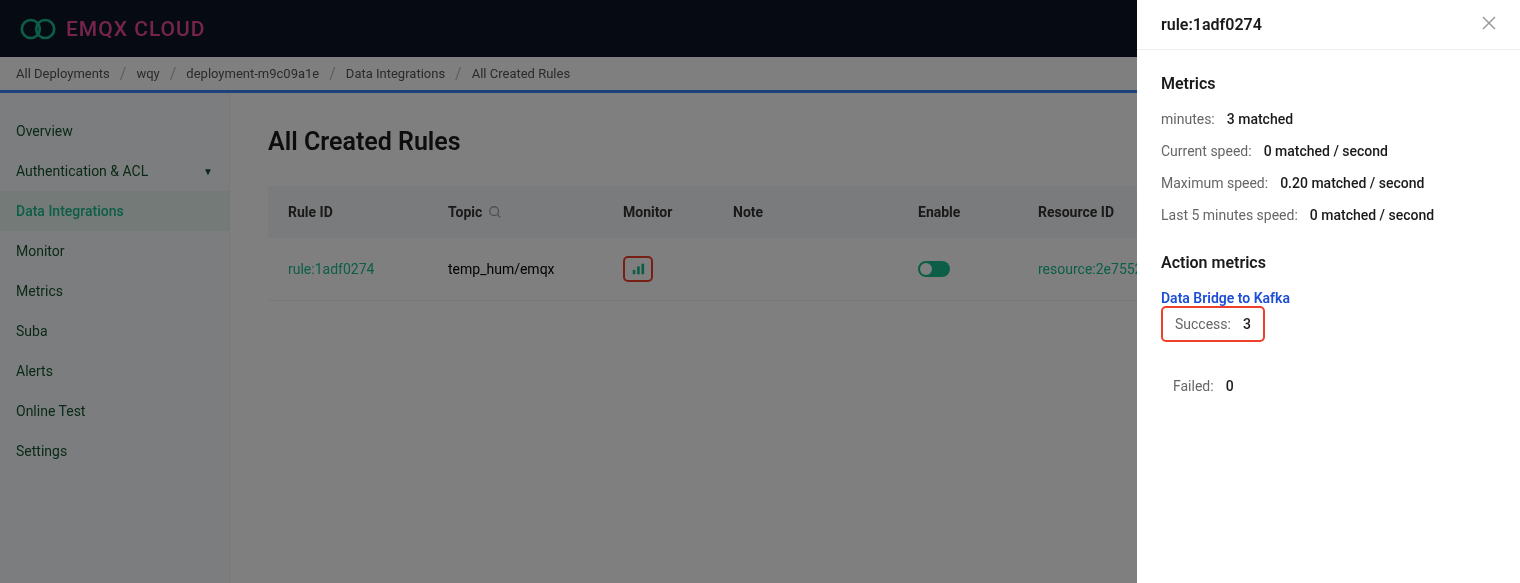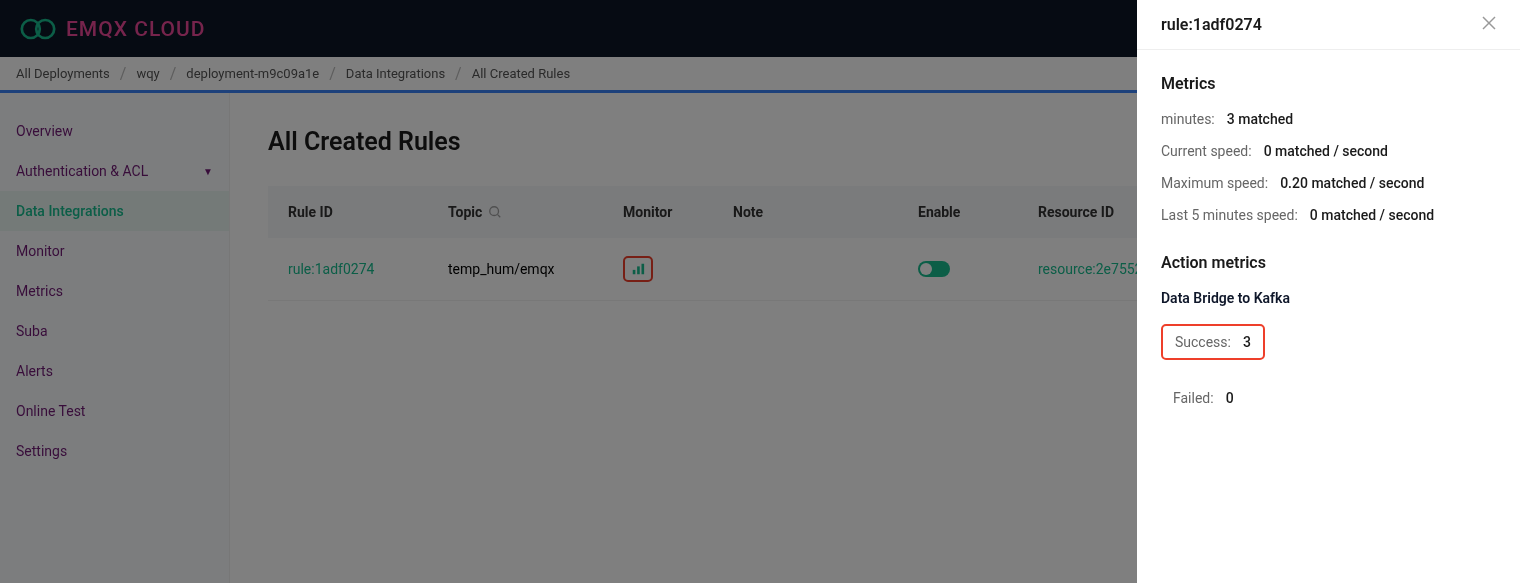--- a/index.html
+++ b/index.html
@@ -18,21 +18,21 @@
     .top-nav-item.active { color: #18bc8f; }
     
     
     .breadcrumb-bar { height: 36px; background: #fff; display: flex; align-items: center; padding: 0 16px; border-bottom: 3px solid #3b82f6; }
     .breadcrumb-item { font-size: 13px; color: #555; cursor: pointer; }
     .breadcrumb-sep { margin: 0 10px; color: #bbb; }
     
     
     .main-layout { display: flex; height: calc(583px - 93px); }
     .sidebar { width: 230px; background: #f9fafc; padding: 18px 0; border-right: 1px solid #eee; }
-    .sidebar-item { padding: 12px 16px; font-size: 14px; color: #701a75; cursor: pointer; display: flex; align-items: center; justify-content: space-between; }
+    .sidebar-item { padding: 12px 16px; font-size: 14px; color: #14532d; cursor: pointer; display: flex; align-items: center; justify-content: space-between; }
     .sidebar-item.active { background: #e8f5f1; color: #18bc8f; font-weight: 500; }
     .sidebar-chevron { font-size: 10px; }
     
     .content { flex: 1; padding: 34px 38px; background: #fff; }
     .page-title { font-size: 25px; font-weight: 600; color: #1a1a1a; margin-bottom: 30px; }
     
     
     .data-table { width: 100%; }
     .table-header { display: flex; background: #f5f6f8; padding: 18px 20px; font-size: 14px; color: #333; font-weight: 700; }
     .table-row { display: flex; padding: 18px 20px; font-size: 14px; align-items: center; border-bottom: 1px solid #f0f0f0; }
@@ -55,22 +55,22 @@
     
     .right-panel { position: absolute; right: 0; top: 0; width: 383px; height: 583px; background: #fff; z-index: 20; display: flex; flex-direction: column; }
     .panel-header { height: 50px; border-bottom: 1px solid #eee; display: flex; align-items: center; justify-content: space-between; padding: 0 24px; }
     .panel-title { font-size: 16px; font-weight: 600; color: #1a1a1a; }
     .close-btn { cursor: pointer; color: #999; }
     .panel-body { padding: 24px; }
     .section-title { font-size: 16px; font-weight: 600; color: #1a1a1a; margin-bottom: 18px; }
     .metric-row { display: flex; margin-bottom: 16px; font-size: 14px; }
     .metric-label { color: #666; margin-right: 12px; }
     .metric-value { color: #1a1a1a; font-weight: 500; }
-    .section-subtitle { font-size: 15px; font-weight: 600; color: #0f172a; margin-top: 24px; margin-bottom: 18px; }
-    .highlighted-row { border: 2px solid #ee3f2a; border-radius: 5px; padding: 8px 12px; display: inline-flex; margin-bottom: 22px; }
+    .section-subtitle { font-size: 15px; font-weight: 600; color: #1d4ed8; margin-top: 24px; }
+    .highlighted-row { border: 2px solid #ee3f2a; border-radius: 5px; padding: 8px 12px; display: inline-flex; margin-bottom: 28px; }
     .metric-row-inline { display: flex; font-size: 14px; }
     .plain-row { padding: 8px 12px; display: inline-flex; }
   </style>
 </head>
 <body>
 
 <div class="top-header">
   <div class="logo-area">
     <svg class="logo-circle" viewBox="0 0 40 28">
       <circle cx="12" cy="14" r="10" fill="none" stroke="#18bc8f" stroke-width="3"></circle>

